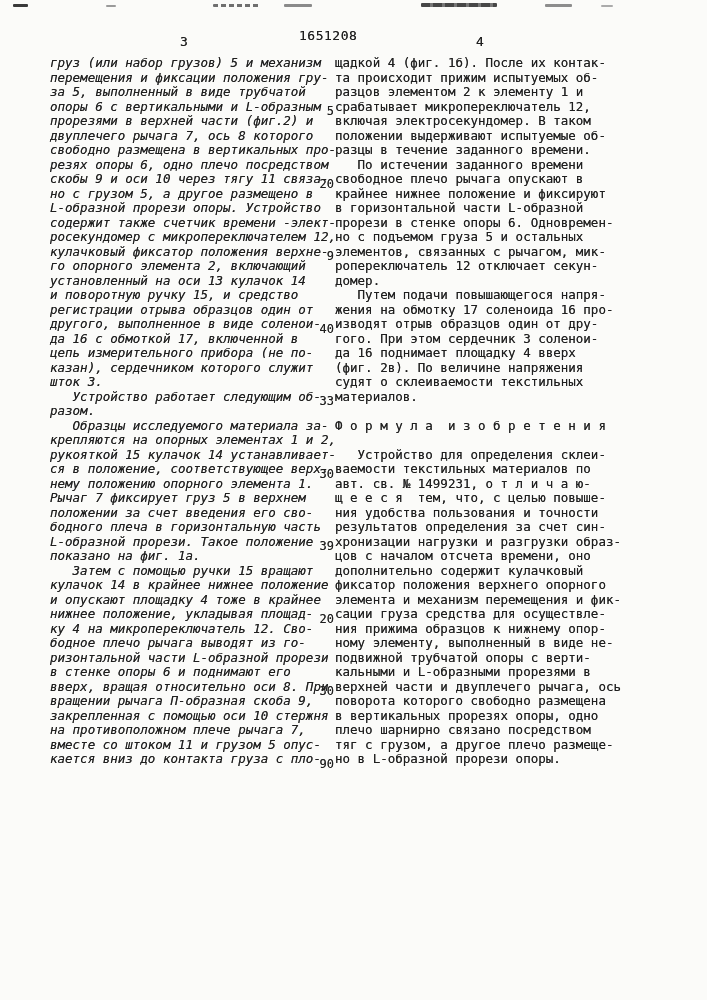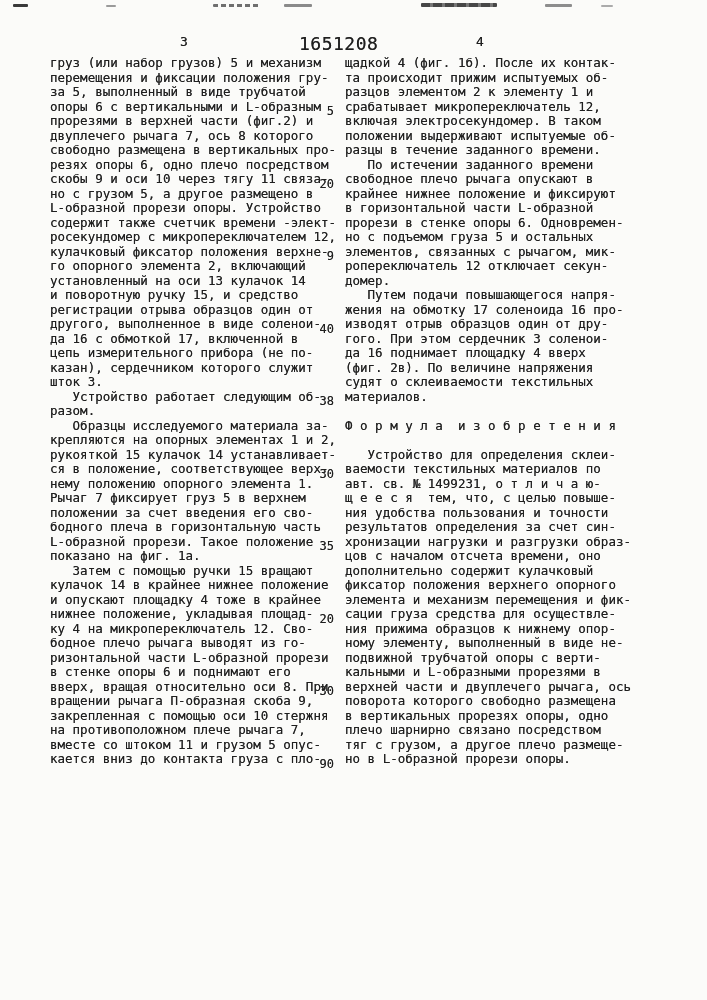--- a/index.html
+++ b/index.html
@@ -18,33 +18,33 @@
   .page{position:absolute;inset:0;}
   
   .header .pg{
     position:absolute;top:34px;
     font-size:13px;line-height:15px;
     text-shadow:0 0 .6px rgba(25,25,25,.75);
   }
   .pg-left{left:180px;}
   .pg-right{left:476px;}
   .docnum{
-    position:absolute;top:36px;left:299px;
-    font-size:18px;letter-spacing:.5px;line-height:15px;
+    position:absolute;top:28px;left:299px;
+    font-size:13px;letter-spacing:.5px;line-height:15px;
     text-shadow:0 0 .6px rgba(25,25,25,.75);
   }
   
   .col{
     position:absolute;top:56px;
     font-size:12.5px;line-height:14.5px;
     white-space:pre;
     text-shadow:0 0 .6px rgba(25,25,25,.7);
   }
-  .col-left{left:50px;width:292px;}
-  .col-right{left:345px;width:310px;}
+  .col-left{left:50px;width:292px;font-style:italic;}
+  .col-right{left:335px;width:310px;}
   .line{min-height:14.5px;}
   
   .markers{
     position:absolute;left:316px;top:104px;
     font-size:12px;line-height:14.5px;
     text-shadow:0 0 .6px rgba(25,25,25,.7);
   }
   .marker{height:72.5px;width:18px;text-align:right;}
   
   .artifact{position:absolute;border-radius:1px;}
@@ -79,21 +79,21 @@
 
   <div class="col col-left"><div class="line">груз (или набор грузов) 5 и механизм</div><div class="line">перемещения и фиксации положения гру-</div><div class="line">за 5, выполненный в виде трубчатой</div><div class="line">опоры 6 с вертикальными и L-образным</div><div class="line">прорезями в верхней части (фиг.2) и</div><div class="line">двуплечего рычага 7, ось 8 которого</div><div class="line">свободно размещена в вертикальных про-</div><div class="line">резях опоры 6, одно плечо посредством</div><div class="line">скобы 9 и оси 10 через тягу 11 связа-</div><div class="line">но с грузом 5, а другое размещено в</div><div class="line">L-образной прорези опоры. Устройство</div><div class="line">содержит также счетчик времени -элект-</div><div class="line">росекундомер с микропереключателем 12,</div><div class="line">кулачковый фиксатор положения верхне-</div><div class="line">го опорного элемента 2, включающий</div><div class="line">установленный на оси 13 кулачок 14</div><div class="line">и поворотную ручку 15, и средство</div><div class="line">регистрации отрыва образцов один от</div><div class="line">другого, выполненное в виде соленои-</div><div class="line">да 16 с обмоткой 17, включенной в</div><div class="line">цепь измерительного прибора (не по-</div><div class="line">казан), сердечником которого служит</div><div class="line">шток 3.</div><div class="line">   Устройство работает следующим об-</div><div class="line">разом.</div><div class="line">   Образцы исследуемого материала за-</div><div class="line">крепляются на опорных элементах 1 и 2,</div><div class="line">рукояткой 15 кулачок 14 устанавливает-</div><div class="line">ся в положение, соответствующее верх-</div><div class="line">нему положению опорного элемента 1.</div><div class="line">Рычаг 7 фиксирует груз 5 в верхнем</div><div class="line">положении за счет введения его сво-</div><div class="line">бодного плеча в горизонтальную часть</div><div class="line">L-образной прорези. Такое положение</div><div class="line">показано на фиг. 1а.</div><div class="line">   Затем с помощью ручки 15 вращают</div><div class="line">кулачок 14 в крайнее нижнее положение</div><div class="line">и опускают площадку 4 тоже в крайнее</div><div class="line">нижнее положение, укладывая площад-</div><div class="line">ку 4 на микропереключатель 12. Сво-</div><div class="line">бодное плечо рычага выводят из го-</div><div class="line">ризонтальной части L-образной прорези</div><div class="line">в стенке опоры 6 и поднимают его</div><div class="line">вверх, вращая относительно оси 8. При</div><div class="line">вращении рычага П-образная скоба 9,</div><div class="line">закрепленная с помощью оси 10 стержня</div><div class="line">на противоположном плече рычага 7,</div><div class="line">вместе со штоком 11 и грузом 5 опус-</div><div class="line">кается вниз до контакта груза с пло-</div></div>
 
   <div class="col col-right"><div class="line">щадкой 4 (фиг. 1б). После их контак-</div><div class="line">та происходит прижим испытуемых об-</div><div class="line">разцов элементом 2 к элементу 1 и</div><div class="line">срабатывает микропереключатель 12,</div><div class="line">включая электросекундомер. В таком</div><div class="line">положении выдерживают испытуемые об-</div><div class="line">разцы в течение заданного времени.</div><div class="line">   По истечении заданного времени</div><div class="line">свободное плечо рычага опускают в</div><div class="line">крайнее нижнее положение и фиксируют</div><div class="line">в горизонтальной части L-образной</div><div class="line">прорези в стенке опоры 6. Одновремен-</div><div class="line">но с подъемом груза 5 и остальных</div><div class="line">элементов, связанных с рычагом, мик-</div><div class="line">ропереключатель 12 отключает секун-</div><div class="line">домер.</div><div class="line">   Путем подачи повышающегося напря-</div><div class="line">жения на обмотку 17 соленоида 16 про-</div><div class="line">изводят отрыв образцов один от дру-</div><div class="line">гого. При этом сердечник 3 соленои-</div><div class="line">да 16 поднимает площадку 4 вверх</div><div class="line">(фиг. 2в). По величине напряжения</div><div class="line">судят о склеиваемости текстильных</div><div class="line">материалов.</div><div class="line"></div><div class="line">Ф о р м у л а  и з о б р е т е н и я</div><div class="line"></div><div class="line">   Устройство для определения склеи-</div><div class="line">ваемости текстильных материалов по</div><div class="line">авт. св. № 1499231, о т л и ч а ю-</div><div class="line">щ е е с я  тем, что, с целью повыше-</div><div class="line">ния удобства пользования и точности</div><div class="line">результатов определения за счет син-</div><div class="line">хронизации нагрузки и разгрузки образ-</div><div class="line">цов с началом отсчета времени, оно</div><div class="line">дополнительно содержит кулачковый</div><div class="line">фиксатор положения верхнего опорного</div><div class="line">элемента и механизм перемещения и фик-</div><div class="line">сации груза средства для осуществле-</div><div class="line">ния прижима образцов к нижнему опор-</div><div class="line">ному элементу, выполненный в виде не-</div><div class="line">подвижной трубчатой опоры с верти-</div><div class="line">кальными и L-образными прорезями в</div><div class="line">верхней части и двуплечего рычага, ось</div><div class="line">поворота которого свободно размещена</div><div class="line">в вертикальных прорезях опоры, одно</div><div class="line">плечо шарнирно связано посредством</div><div class="line">тяг с грузом, а другое плечо размеще-</div><div class="line">но в L-образной прорези опоры.</div></div>
 
   <div class="markers">
       <div class="marker">5</div>
       <div class="marker">20</div>
       <div class="marker">9</div>
       <div class="marker">40</div>
-      <div class="marker">38</div>
+      <div class="marker">33</div>
       <div class="marker">30</div>
-      <div class="marker">35</div>
+      <div class="marker">39</div>
       <div class="marker">20</div>
       <div class="marker">30</div>
       <div class="marker">90</div>
     </div>
 
 </div>
 
 </body></html>

